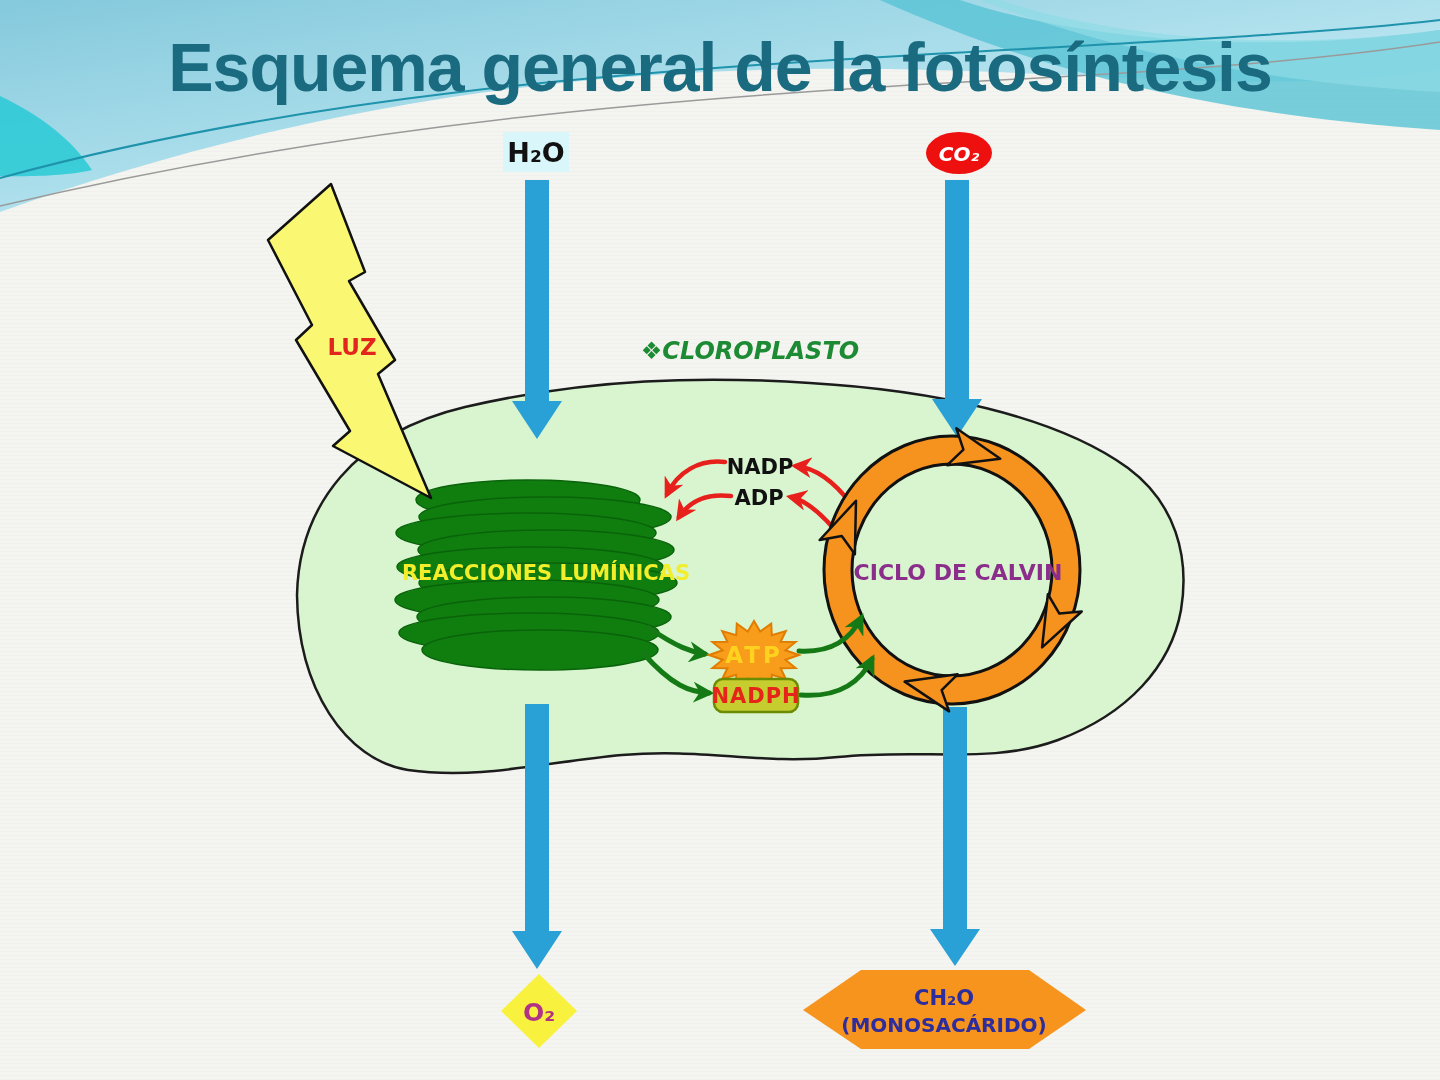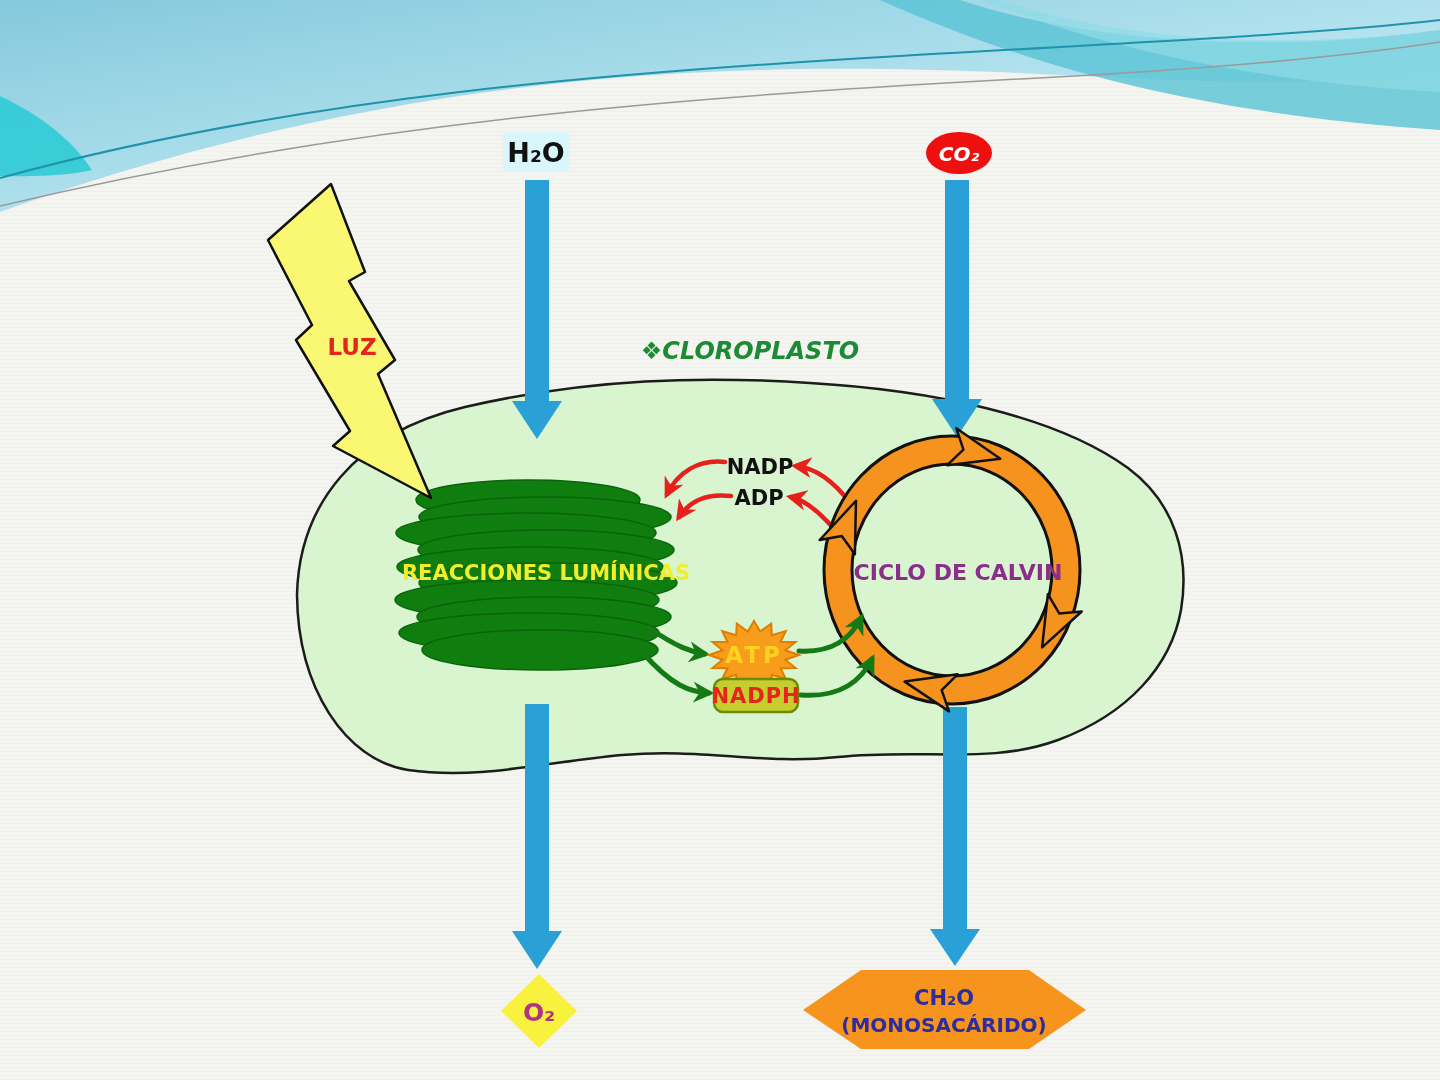--- a/index.html
+++ b/index.html
@@ -54,20 +54,21 @@
       </linearGradient>
     </defs>
     <path d="M0,0 H1440 V70 C1250,100 1040,62 760,70 C500,77 250,122 0,212 Z" fill="url(#gradBlue)"></path>
     <path d="M880,0 C1020,62 1180,112 1440,130 L1440,30 C1240,58 1060,34 960,0 Z" fill="#58c3d5" opacity="0.8"></path>
     <path d="M980,0 C1100,46 1250,82 1440,92 L1440,30 C1240,56 1080,28 1000,0 Z" fill="#8edbe6" opacity="0.7"></path>
     <path d="M0,96 C42,116 72,140 92,170 C60,178 0,176 0,176 Z" fill="#2fcbd6" opacity="0.9"></path>
     <path d="M0,178 C300,96 620,72 900,56 C1100,44 1300,36 1440,20" fill="none" stroke="#1f93ab" stroke-width="2"></path>
     <path d="M0,206 C350,122 700,96 1000,80 C1200,70 1350,56 1440,42" fill="none" stroke="#9a9a9a" stroke-width="1.5"></path>
   </svg>
 
+  <div id="title">Esquema general de la fotosíntesis</div>
 
   <svg id="diagram" width="1440" height="1080" viewBox="0 0 1440 1080">
     <defs>
       <marker id="mred" viewBox="0 0 10 10" refX="7.5" refY="5" markerWidth="4.6" markerHeight="4.6" orient="auto">
         <path d="M0,0 L10,5 L0,10 L3,5 Z" fill="#e8201c"></path>
       </marker>
       <marker id="mgreen" viewBox="0 0 10 10" refX="7.5" refY="5" markerWidth="4.2" markerHeight="4.2" orient="auto">
         <path d="M0,0 L10,5 L0,10 L3,5 Z" fill="#157a15"></path>
       </marker>
     </defs>

